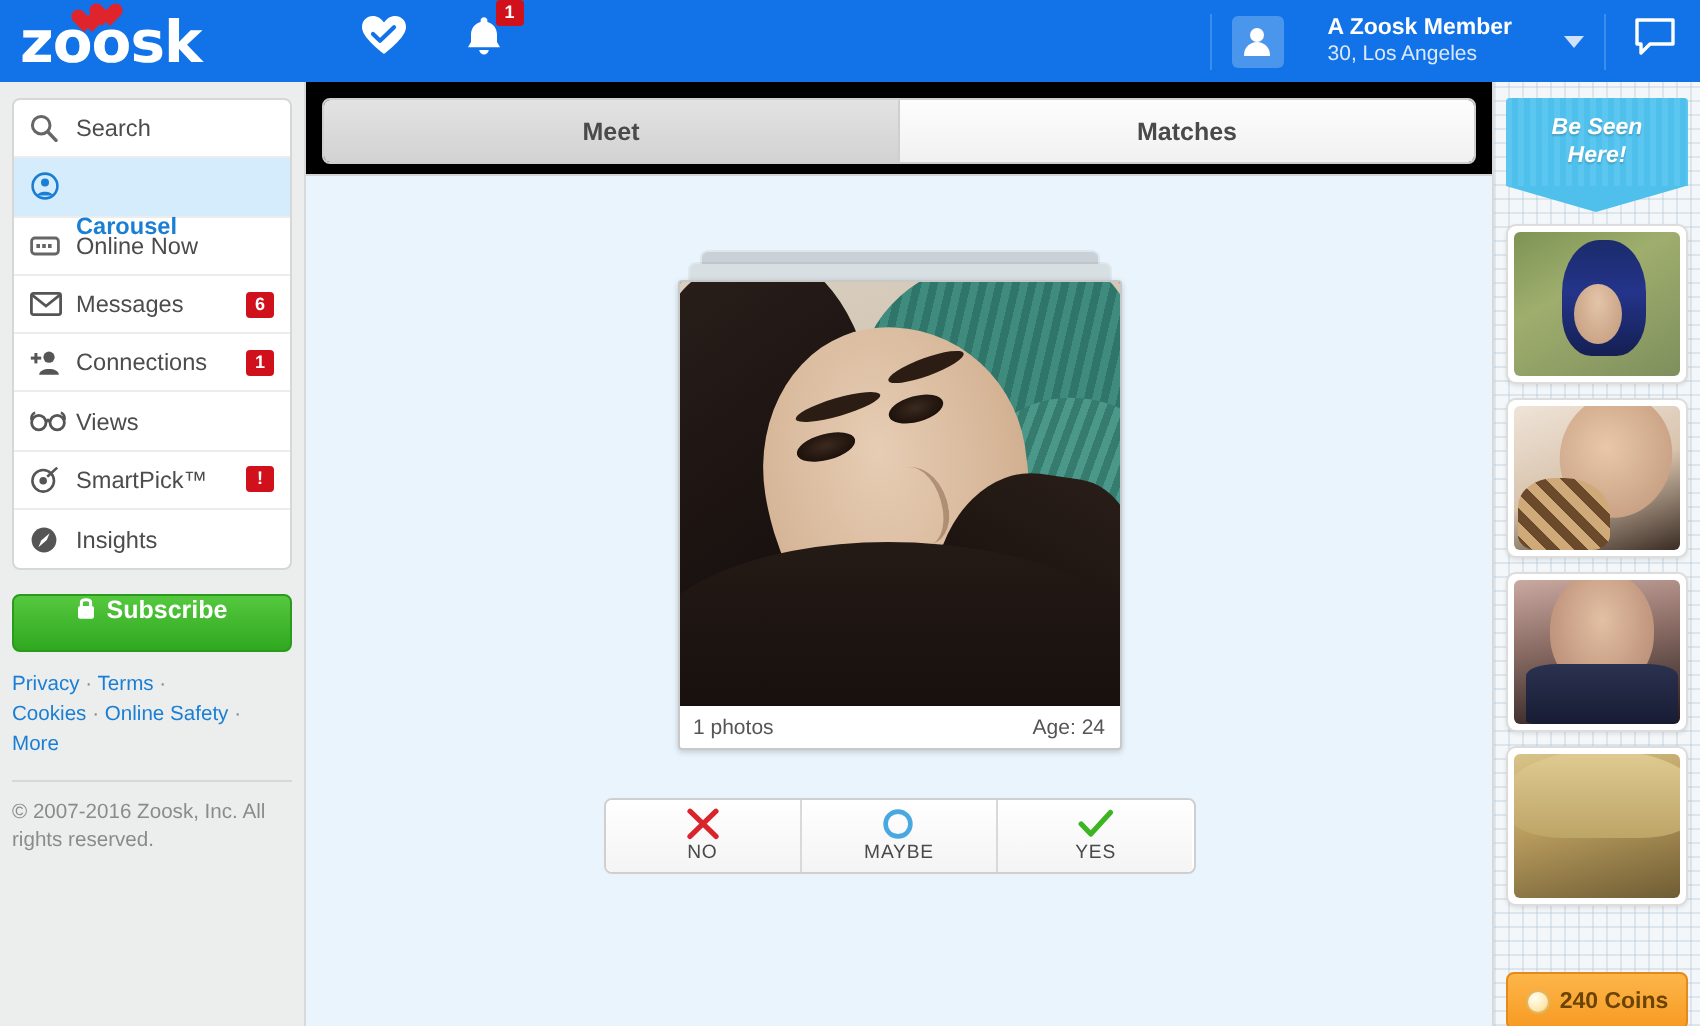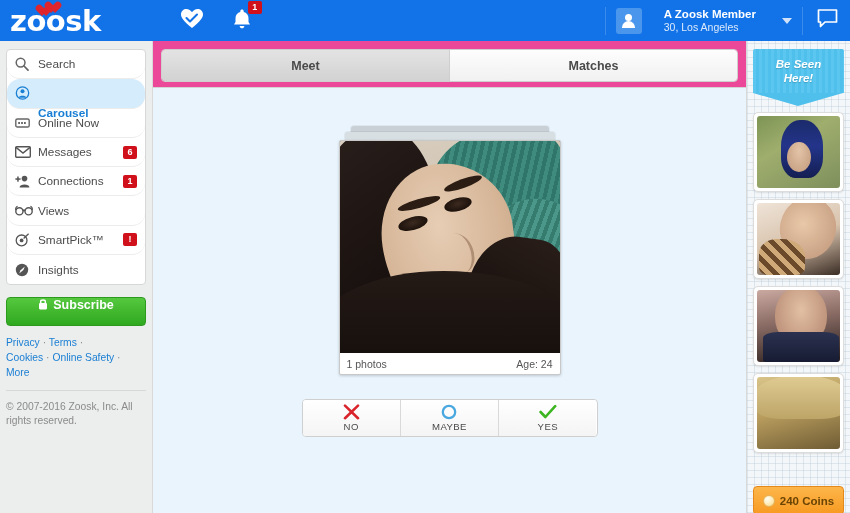--- a/index.html
+++ b/index.html
@@ -78,21 +78,21 @@
   
   .body-row { display: flex; height: 472px; }
 
   
   .sidebar { width: 152px; background: #eceded; padding: 8px 6px 0 6px; flex: none; }
   .nav-card {
     background: #fff; border: 1px solid #d7d7d7; border-radius: 4px; overflow: hidden;
   }
   .nav-item {
     display: flex; align-items: center; height: 29.3px; padding: 0 8px;
-    border-bottom: 1px solid #ececec; cursor: pointer; position: relative; border-radius: 13px;
+    border-bottom: 1px solid #ececec; cursor: pointer; position: relative;
   }
   .nav-item:last-child { border-bottom: none; }
   .nav-item.active { background: #d4ecfb; }
   .nav-ico { width: 19px; display: flex; align-items: center; justify-content: flex-start; flex: none; }
   .nav-label { font-size: 11.8px; color: #4c4c4c; margin-left: 4px; }
   .nav-item.active .nav-label { color: #1a7fd4; font-weight: bold; margin-top: 39px; }
   .nav-badge {
     position: absolute; right: 8px; background: #d0111b; color: #fff;
     font-size: 9px; font-weight: bold; min-width: 14px; height: 13px;
     line-height: 13px; text-align: center; border-radius: 2px; padding: 0 2px;
@@ -108,21 +108,21 @@
   .lang-row { margin-top: 14px; display: flex; align-items: center; gap: 5px; cursor: pointer; }
   .lang-label { font-size: 12px; color: #1a7fd4; }
   .foot-links { margin-top: 9px; font-size: 10.3px; color: #1a7fd4; line-height: 15px; }
   .foot-links a { color: #1a7fd4; text-decoration: none; cursor: pointer; }
   .foot-sep { color: #8a8a8a; }
   .foot-rule { margin-top: 10px; height: 1px; background: #d8d8d8; }
   .copyright { margin-top: 9px; font-size: 10.3px; color: #8b8b8b; line-height: 14px; }
 
   
   .center { flex: 1; background: #fff; border-left: 1px solid #d9d9d9; border-right: 1px solid #d9d9d9; }
-  .tabbar { padding: 8px 8px 0 8px; background: #ec4899; height: 46px; text-align: right; }
+  .tabbar { padding: 8px 8px 0 8px; background: #000000; height: 46px; text-align: right; }
   .tabs { display: flex; height: 33px; border: 1px solid #cfcfcf; border-radius: 4px; overflow: hidden; }
   .tab {
     flex: 1; display: flex; align-items: center; justify-content: center;
     font-size: 12.5px; font-weight: bold; color: #4a4a4a; cursor: pointer;
   }
   .tab.selected { background: linear-gradient(#e3e3e3, #d2d2d2); }
   .tab.unselected { background: linear-gradient(#fdfdfd, #f1f1f1); border-left: 1px solid #cfcfcf; }
   .stage {
     background: #e9f4fd; height: 426px; border-top: 1px solid #d4d4d4;
     display: flex; flex-direction: column; align-items: center; padding-top: 20px;

